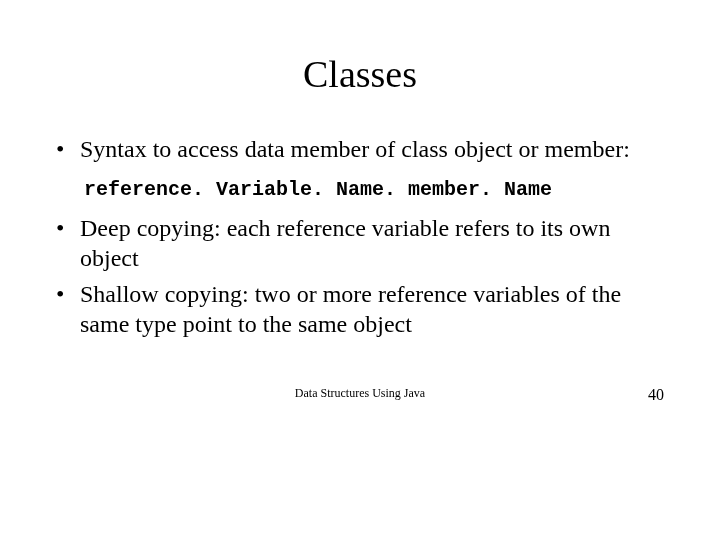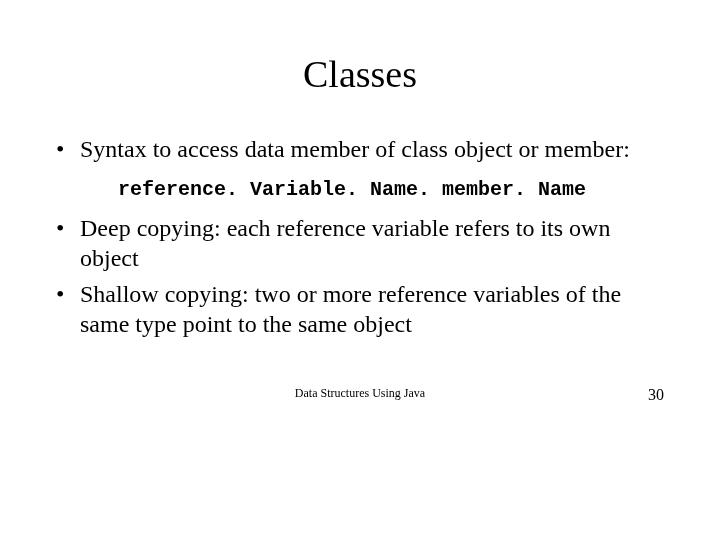--- a/index.html
+++ b/index.html
@@ -2,21 +2,21 @@
 <html><head>
 <meta charset="utf-8">
 <style>
   * { margin: 0; padding: 0; box-sizing: border-box; }
   html, body { width: 720px; height: 540px; background: #fff; font-family: "Times New Roman", Times, serif; color: #000; }
   .slide { width: 720px; height: 416px; position: relative; padding: 52px 56px 0 56px; }
   .title { font-size: 38px; text-align: center; margin-bottom: 38px; font-weight: 400; }
   ul.bullets { list-style: none; }
   ul.bullets > li { font-size: 24px; line-height: 1.25; margin-bottom: 6px; padding-left: 24px; position: relative; }
   ul.bullets > li::before { content: "•"; position: absolute; left: 0; top: 0; }
-  .code { font-family: "Courier New", Courier, monospace; font-weight: bold; font-size: 20px; margin: 14px 0 12px 62px; }
+  .code { font-family: "Courier New", Courier, monospace; font-weight: bold; font-size: 20px; margin: 14px 0 12px 28px; }
   .footer { position: absolute; bottom: 30px; left: 0; width: 720px; }
   .footer-center { position: absolute; width: 100%; text-align: center; font-size: 12px; }
   .footer-right { position: absolute; right: 56px; font-size: 16px; }
 </style>
 </head>
 <body>
 
 <div class="slide">
 
   <h1 class="title">Classes</h1>
@@ -27,16 +27,16 @@
 
   <div class="code">reference. Variable. Name. member. Name</div>
 
   <ul class="bullets">
     <li>Deep copying: each reference variable refers to its own object</li>
     <li>Shallow copying: two or more reference variables of the same type point to the same object</li>
   </ul>
 
   <div class="footer">
     <div class="footer-center">Data Structures Using Java</div>
-    <div class="footer-right">30</div>
+    <div class="footer-right">40</div>
   </div>
 
 </div>
 
 </body></html>

